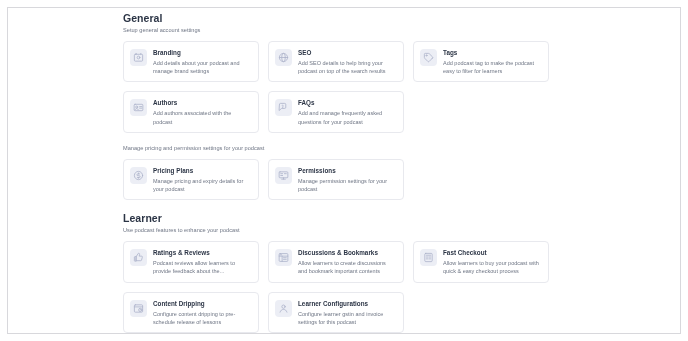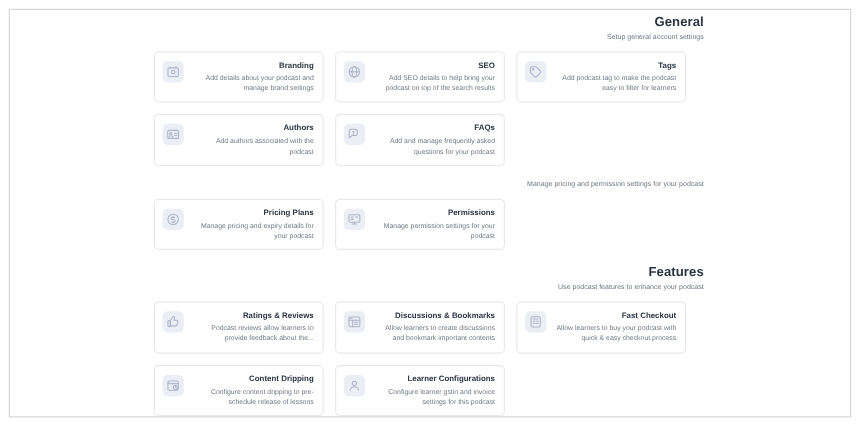--- a/index.html
+++ b/index.html
@@ -27,21 +27,21 @@
     overflow: hidden;
   }
 
   .content {
     position: absolute;
     left: 115px;
     top: 3px;
     width: 440px;
   }
 
-  .section { margin-bottom: 2px; text-align: right; }
+  .section { margin-bottom: 2px; }
 
   .section-title {
     font-size: 10.5px;
     font-weight: bold;
     color: #2b3445;
     letter-spacing: 0.05px;
     margin: 0 0 1px 0;
     line-height: 14px;
   }
 
@@ -227,21 +227,21 @@
           <div class="card-body">
             <div class="card-title">Permissions</div>
             <div class="card-desc">Manage permission settings for your podcast</div>
           </div>
         </div>
 
       </div>
     </div>
 
     <div class="section section-features">
-      <h2 class="section-title">Features</h2>
+      <h2 class="section-title">Learner</h2>
       <p class="section-sub">Use podcast features to enhance your podcast</p>
       <div class="card-grid">
 
         <div class="card">
           <span class="card-icon">
             <svg width="11" height="11" viewBox="0 0 24 24" fill="none" stroke="#aeb4cb" stroke-width="1.8" stroke-linecap="round" stroke-linejoin="round">
               <path d="M7 10v10H4a1 1 0 0 1-1-1v-8a1 1 0 0 1 1-1z"></path>
               <path d="M7 10l4.5-7a2 2 0 0 1 2.9 2.3L13.5 9h4.8a2 2 0 0 1 2 2.5l-1.6 6A2 2 0 0 1 16.8 19H7z"></path>
             </svg>
           </span>

